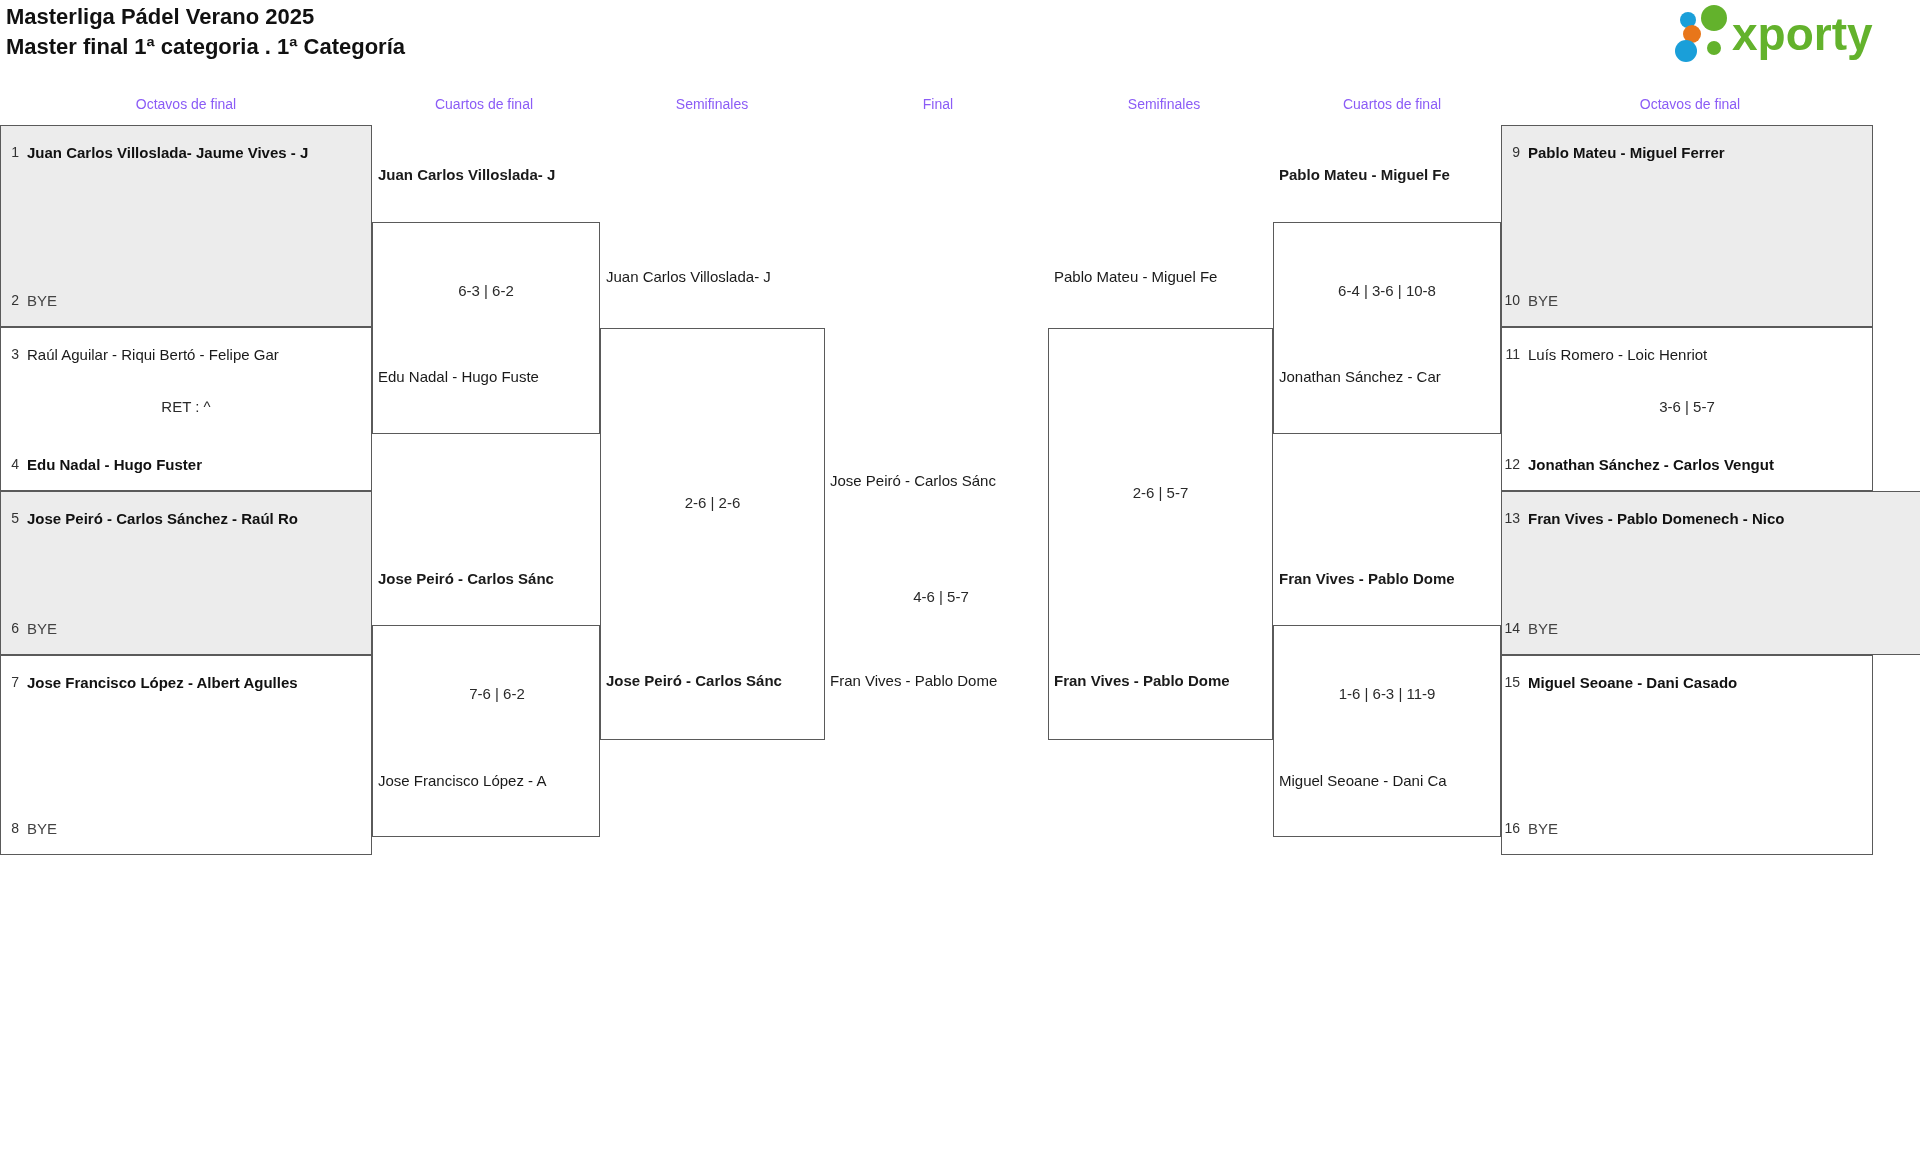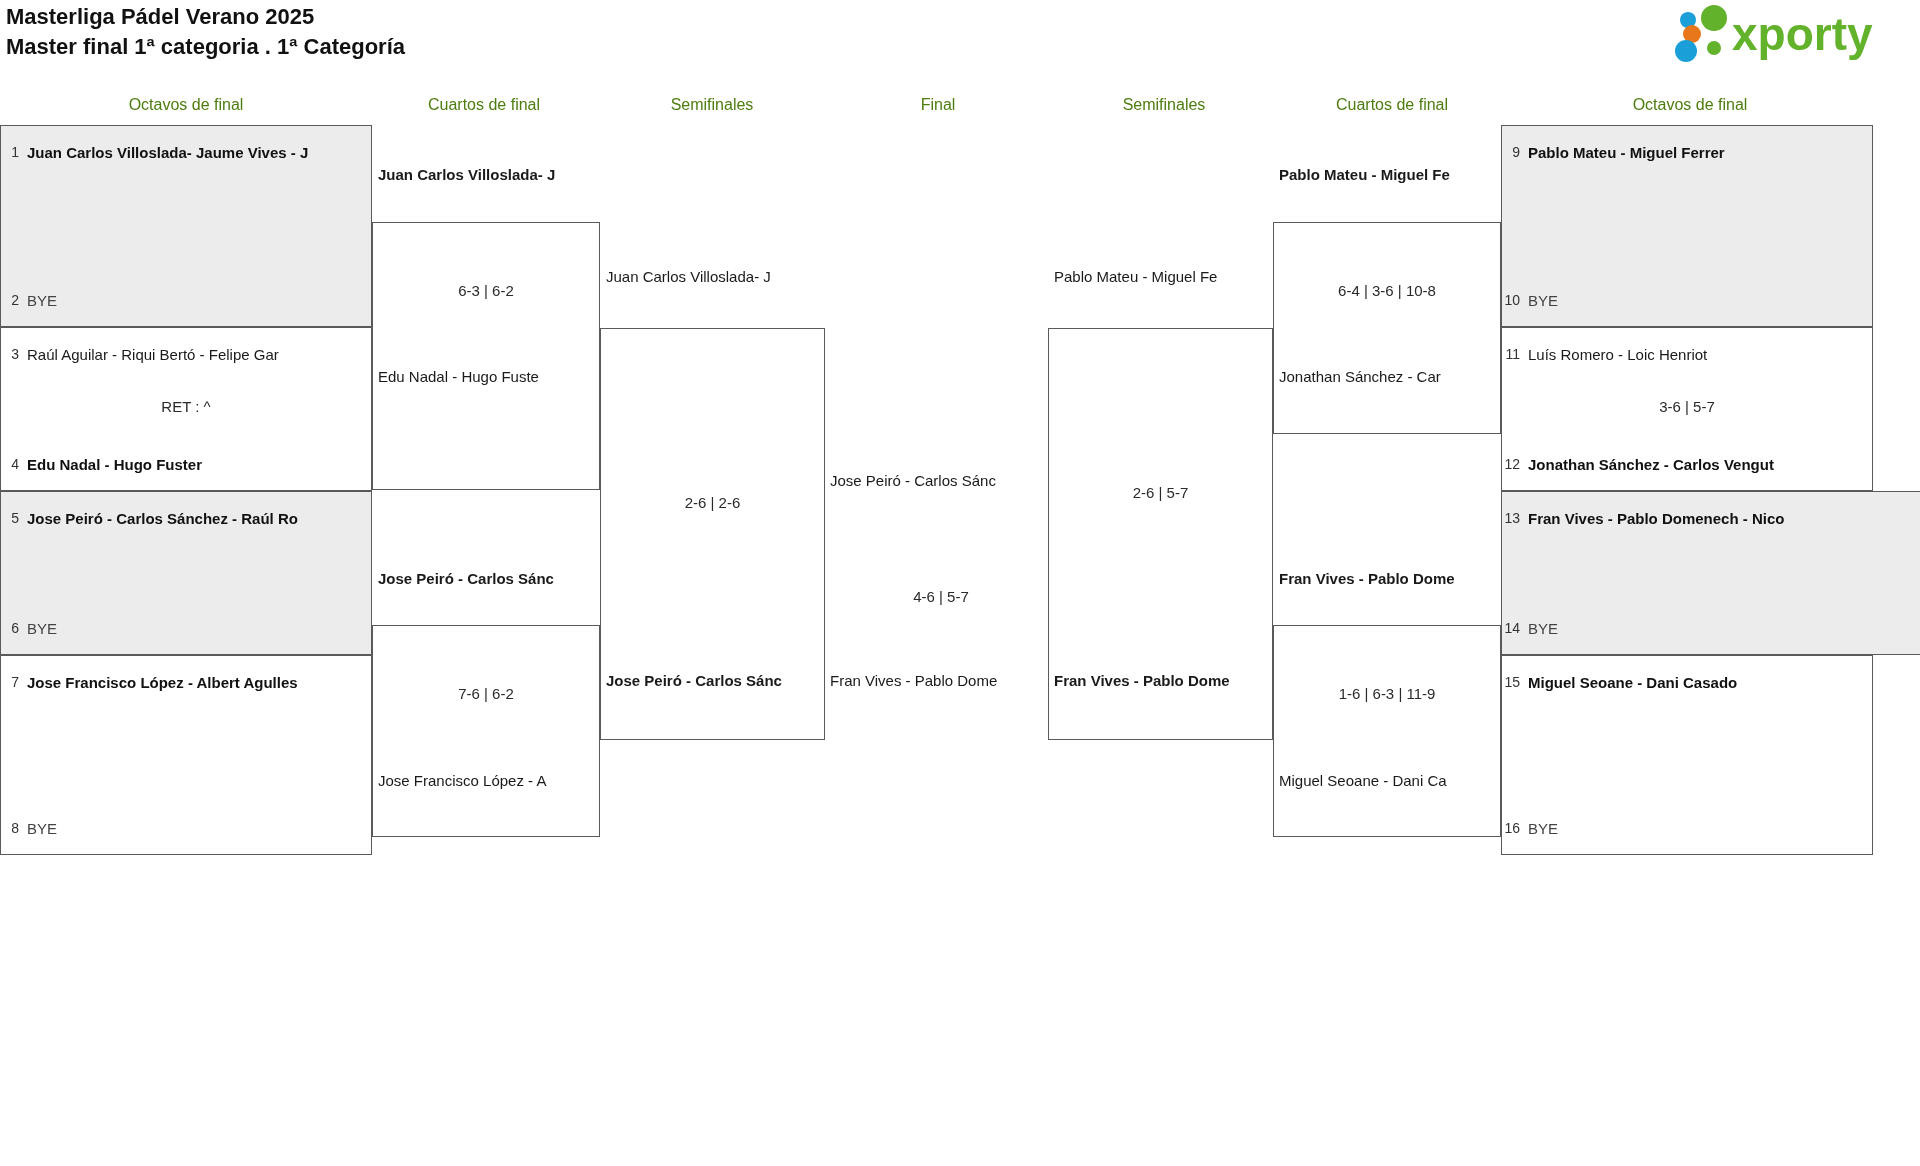--- a/index.html
+++ b/index.html
@@ -42,22 +42,22 @@
     top: 4px;
     width: 240px;
     height: 58px;
   }
   #logo svg { display:block; }
 
   
   .round-label {
     position: absolute;
     top: 96px;
-    font-size: 16px;
-    color: #4d7c0f;
+    font-size: 14px;
+    color: #8b5cf6;
     text-align: center;
     white-space: nowrap;
     transform: translateX(-50%);
   }
 
   
   #bracket {
     position: absolute;
     left: 0; top: 0;
     width: 1920px;
@@ -214,34 +214,34 @@
       <span class="seed-num">8</span>
       <span class="seed-name bye">BYE</span>
     </div>
     <div class="score" style="top:90px;"></div>
   </div>
 
   <div class="clip" style="left:378px; top:166px; width:222px; height:22px;">
     <span class="adv win">Juan Carlos Villoslada- J</span>
   </div>
 
-  <div class="box" style="left:372px; top:222px; width:228px; height:268px;">
+  <div class="box" style="left:372px; top:222px; width:228px; height:212px;">
     <div class="score" style="top:59px;">6-3 | 6-2</div>
   </div>
 
   <div class="clip" style="left:378px; top:368px; width:222px; height:22px;">
     <span class="adv">Edu Nadal - Hugo Fuste</span>
   </div>
 
   <div class="clip" style="left:378px; top:570px; width:222px; height:22px;">
     <span class="adv win">Jose Peiró - Carlos Sánc</span>
   </div>
 
   <div class="box" style="left:372px; top:625px; width:228px; height:212px;">
-    <div class="score" style="top:59px;">7-6 | 6-2</div>
+    <div class="score" style="top:59px;padding-left:11px;">7-6 | 6-2</div>
   </div>
 
   <div class="clip" style="left:378px; top:772px; width:222px; height:22px;">
     <span class="adv">Jose Francisco López - A</span>
   </div>
 
   <div class="clip" style="left:606px; top:268px; width:219px; height:22px;">
     <span class="adv">Juan Carlos Villoslada- J</span>
   </div>
 

